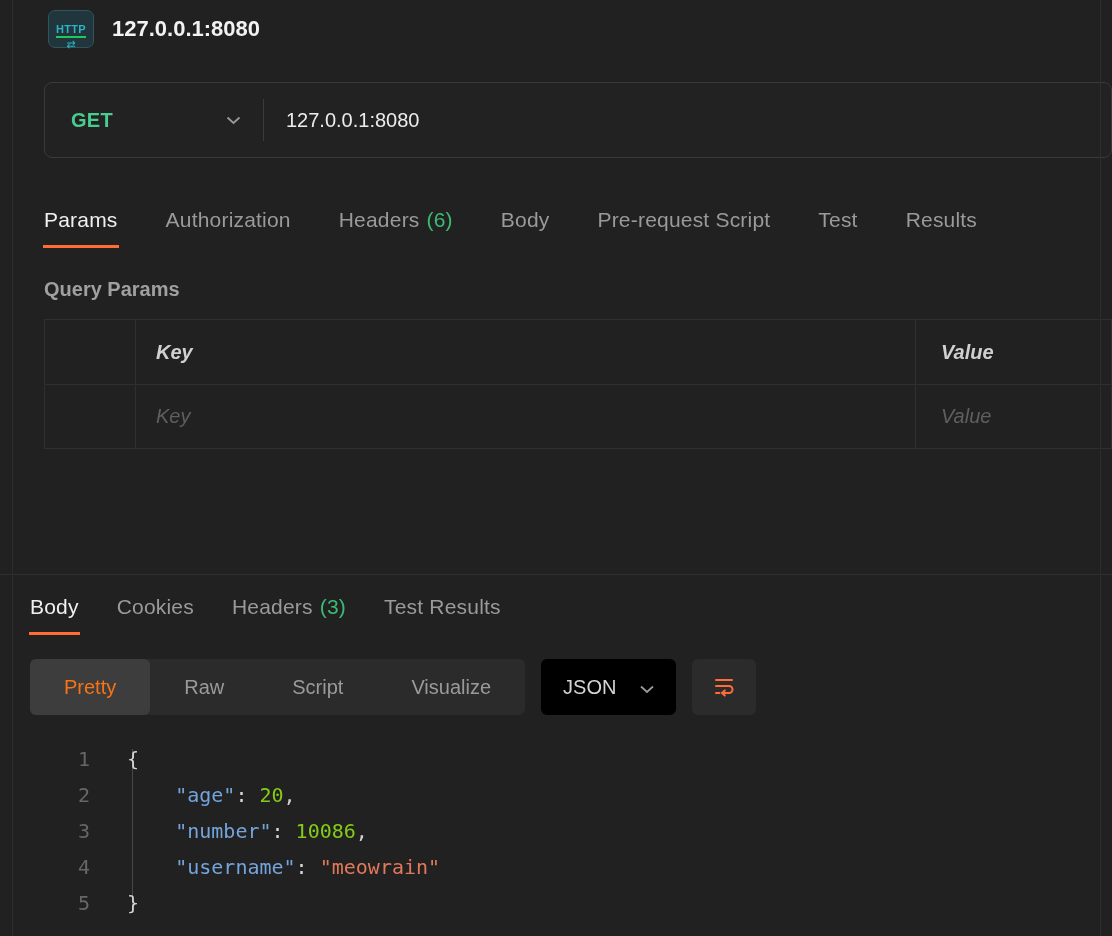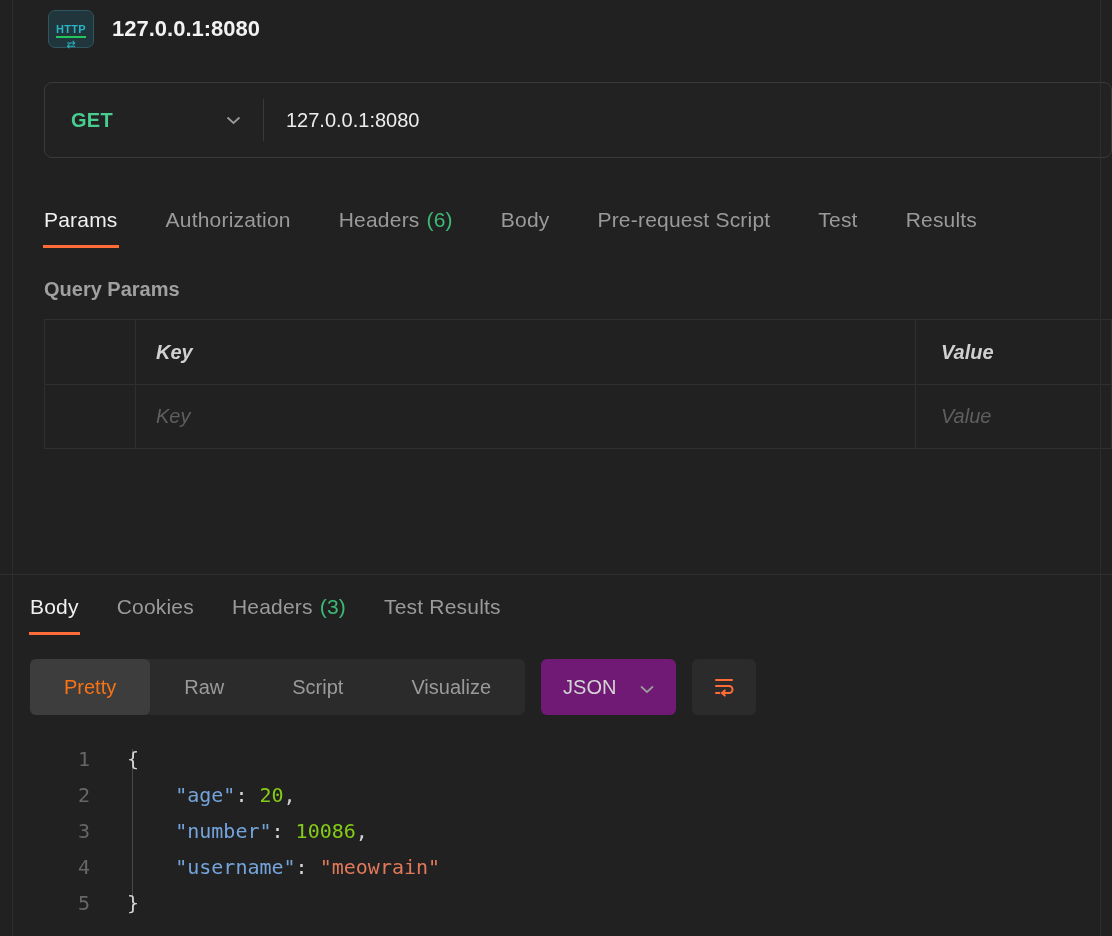--- a/index.html
+++ b/index.html
@@ -69,21 +69,21 @@
   .resp-tabs { gap:38px; margin-top:20px; }
 
   .resp-toolbar { display:flex; align-items:center; margin-top:24px; }
   .segmented { display:flex; background:#2b2b2b; border-radius:6px; height:56px; }
   .seg-item {
     padding:0 34px; display:flex; align-items:center; font-size:20px; color:#9a9a9a;
     cursor:pointer; border:none; background:transparent; font-family:"Liberation Sans", sans-serif;
   }
   .seg-item.active { background:#3d3d3d; border-radius:6px; color:#f97316; }
   .json-dd {
-    margin-left:16px; height:56px; background:#701a75; border-radius:6px; border:none;
+    margin-left:16px; height:56px; background:#000000; border-radius:6px; border:none;
     display:flex; align-items:center; padding:0 22px; gap:24px; font-size:20px; color:#d4d4d4;
     cursor:pointer; font-family:"Liberation Sans", sans-serif;
   }
   .wrap-btn {
     margin-left:16px; width:64px; height:56px; background:#2b2b2b; border-radius:6px; border:none;
     display:flex; align-items:center; justify-content:center; cursor:pointer;
   }
 
   
   .code-block { position:relative; margin-top:26px; font-family:"DejaVu Sans Mono", monospace; font-size:20px; }

